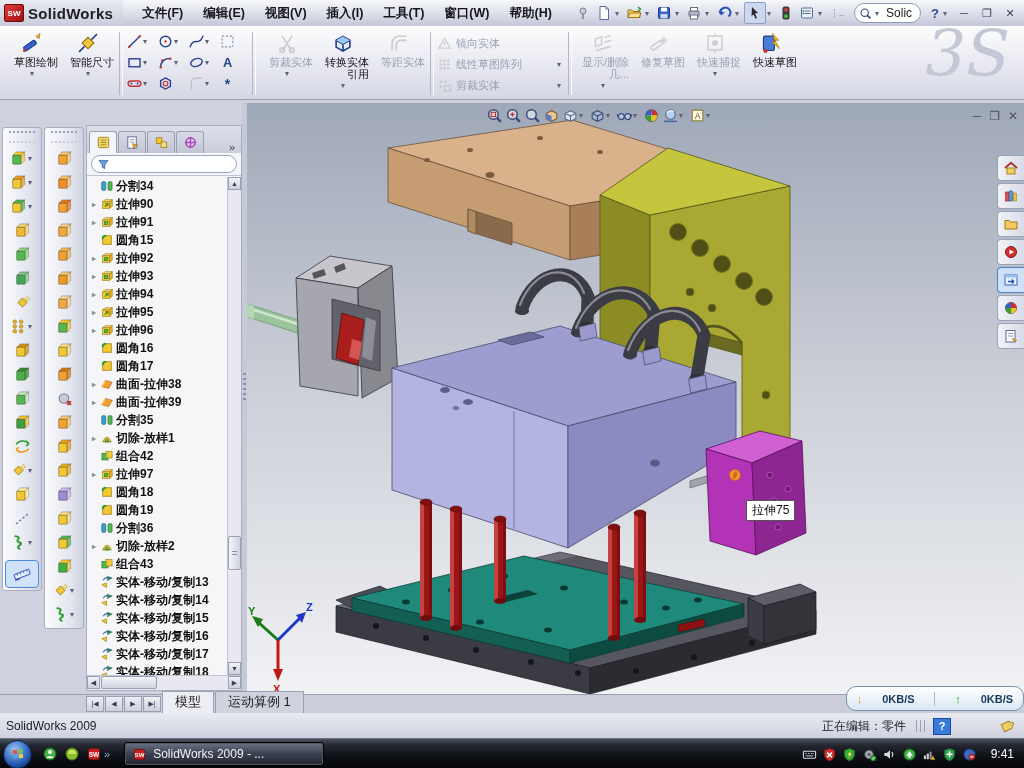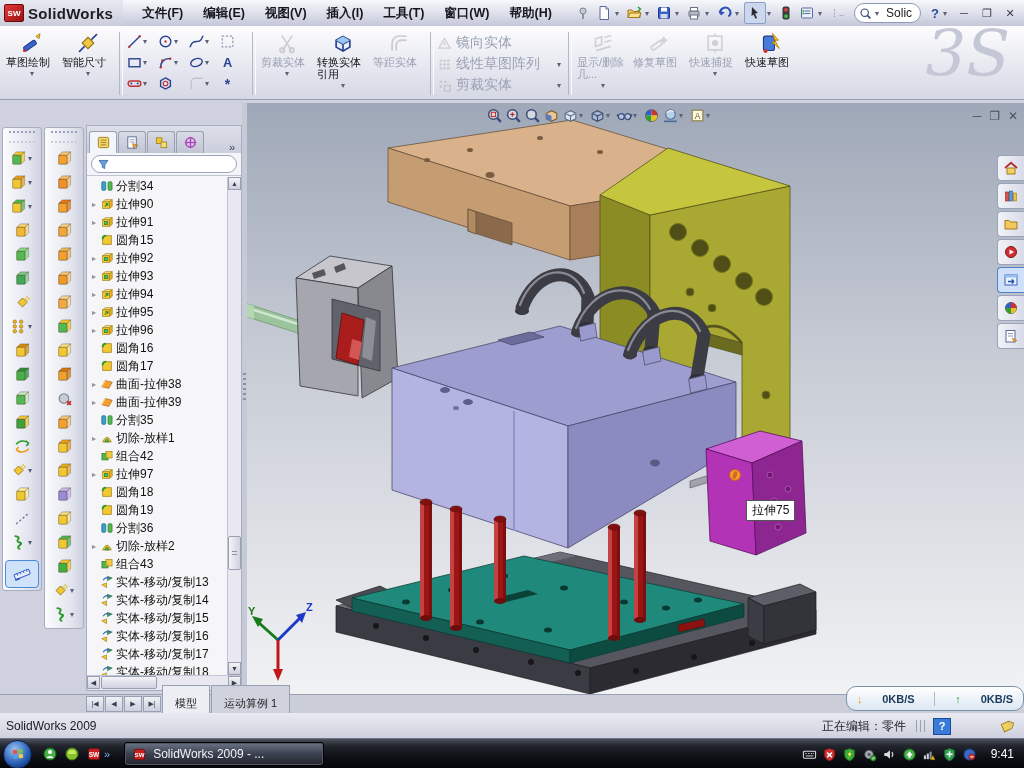--- a/index.html
+++ b/index.html
@@ -28,32 +28,32 @@
   .winbtn{width:20px;height:18px;display:flex;align-items:center;justify-content:center;
     font-size:11px;color:#3c4050;margin-left:2px;}
   
   .cmdbar{position:absolute;left:0;top:26px;width:1024px;height:74px;
     background:linear-gradient(#fdfdfe,#e7e8f0 55%,#d5d7e4);border-bottom:1px solid #9aa0b4;
     display:flex;align-items:stretch;padding:2px 0 0 4px;box-sizing:border-box;}
   .vsep{width:2px;margin:4px 3px;border-left:1px solid #b4b7c8;border-right:1px solid #fbfbfd;}
   .bigbtn{width:56px;display:flex;flex-direction:column;align-items:center;justify-content:flex-start;
     padding-top:3px;border-radius:3px;position:relative;}
   .bigbtn .bic{height:24px;display:flex;align-items:center;}
-  .blbl{font-size:11px;line-height:12px;text-align:left;color:#15151c;margin-top:1px;
+  .blbl{font-size:11px;line-height:12px;text-align:right;color:#15151c;margin-top:1px;
     width:52px;word-break:break-all;}
   .bcaret{font-size:8px;color:#5a6078;margin-top:1px;}
   .dis .blbl{color:#9aa2b4;}
   .dis svg{opacity:0.45;filter:grayscale(1);}
   .sgrid{display:flex;flex-direction:column;justify-content:flex-start;padding-top:4px;gap:2px;}
   .g-row{display:flex;gap:1px;}
   .g-cell{display:flex;align-items:center;width:30px;height:19px;}
   .g-cell .qcaret{margin-left:0;}
   .stack{display:flex;flex-direction:column;justify-content:flex-start;padding-top:6px;gap:3px;width:128px;}
   .stk{display:flex;align-items:center;gap:4px;height:18px;}
-  .stk .slbl{font-size:14px;color:#9aa2b4;white-space:nowrap;}
+  .stk .slbl{font-size:11px;color:#9aa2b4;white-space:nowrap;}
   .stk .qcaret{margin-left:auto;}
   .watermark{position:absolute;right:14px;top:22px;font-family:"DejaVu Serif",serif;
     font-style:italic;font-size:64px;color:#c3c7d6;line-height:64px;pointer-events:none;}
   
   .tabstrip{position:absolute;left:0;top:100px;width:360px;height:23px;display:flex;align-items:flex-end;
     padding-left:3px;z-index:30;}
   .rtab{font-size:12px;color:#2a2a33;padding:3px 13px 3px;border:1px solid #9aa0b4;border-bottom:none;
     background:linear-gradient(#e3e4ed,#c8cad8);margin-right:1px;border-radius:3px 3px 0 0;white-space:nowrap;}
   .rtab.active{background:linear-gradient(#f7f7fa,#e8e9f1);padding-top:4px;font-weight:bold;}
   
@@ -69,21 +69,21 @@
     background:#eceef2;border:1px solid #a8adc0;box-sizing:border-box;display:flex;flex-direction:column;}
   .ptabs{height:25px;display:flex;align-items:flex-end;background:linear-gradient(#dddfe9,#cbcedb);
     padding:2px 2px 0;gap:1px;}
   .ptab{width:26px;height:21px;display:flex;align-items:center;justify-content:center;
     border:1px solid #9aa0b4;border-bottom:none;border-radius:3px 3px 0 0;background:linear-gradient(#d8daE5,#c2c5d4);}
   .ptab.active{background:#f4f5f9;}
   .pmore{margin-left:auto;font-size:11px;color:#3a3f52;padding:0 4px;}
   .filterbox{height:22px;background:#f4f5f9;display:flex;align-items:center;padding:0 4px;}
   .filterpill{flex:1;height:16px;border:1px solid #9aa6c0;border-radius:9px;background:#fff;
     display:flex;align-items:center;padding:0 5px;}
-  .tree{flex:1;background:#f6f6f8;position:relative;overflow:hidden;border-top:1px solid #c2c5d4;}
+  .tree{flex:1;background:#f6f6f8;position:relative;overflow:hidden;border-top:1px solid #c2c5d4;font-weight:bold;}
   .treeinner{position:absolute;left:0;top:1px;right:13px;}
   .trow{display:flex;align-items:center;height:18px;gap:2px;padding-left:3px;white-space:nowrap;}
   .texp{width:8px;font-size:8px;color:#8a8fa2;text-align:center;}
   .tlbl{font-size:12px;color:#111;}
   .vscroll{position:absolute;right:0;top:1px;bottom:0;width:13px;background:#e9e8f0;border-left:1px solid #c2c5d4;}
   .sarrow{position:absolute;left:0;width:13px;height:13px;background:linear-gradient(#f2f3f7,#cdd0dd);
     border:1px solid #9aa0b4;box-sizing:border-box;font-size:7px;color:#3a3f52;display:flex;
     align-items:center;justify-content:center;}
   .vthumb{position:absolute;left:0;width:13px;height:34px;background:linear-gradient(90deg,#f4f5f9,#cfd2df);
     border:1px solid #9aa0b4;box-sizing:border-box;border-radius:2px;}
@@ -116,21 +116,21 @@
     background:linear-gradient(#ffffff,#dbe7f3);border:1px solid #7a93ad;border-radius:10px;
     display:flex;align-items:center;justify-content:space-around;font-size:11px;font-weight:bold;color:#173a5c;}
   .netwidget .dn{color:#e09a10;} .netwidget .up{color:#2aa02a;}
   .netwidget .div{width:1px;height:14px;background:#aabccc;}
   
   .doctabrow{position:absolute;left:0;top:694px;width:1024px;height:18px;background:#cbcdd9;
     border-top:1px solid #9aa0b4;display:flex;align-items:flex-end;z-index:20;}
   .navbtns{display:flex;margin-left:86px;margin-bottom:1px;}
   .navb{width:16px;height:14px;border:1px solid #9aa0b4;background:linear-gradient(#eef0f5,#cdd0dd);
     font-size:7px;color:#3a3f52;display:flex;align-items:center;justify-content:center;margin-right:1px;}
-  .dtab{font-size:11px;padding:10px 12px 2px;border:1px solid #9aa0b4;border-bottom:none;
+  .dtab{font-size:13px;padding:1px 12px 2px;border:1px solid #9aa0b4;border-bottom:none;
     background:#d0d2de;color:#222;margin-right:1px;}
   .dtab.active{background:#eceef3;}
   
   .statusbar{position:absolute;left:0;top:712px;width:1024px;height:26px;
     background:linear-gradient(#e9eaf1,#cdd0dd);border-top:1px solid #fff;display:flex;align-items:center;
     font-size:12px;color:#1a1a22;z-index:10;}
   .statusbar .sl{padding-left:6px;}
   .statusr{margin-left:auto;display:flex;align-items:center;gap:8px;padding-right:10px;}
   .sgrips{display:flex;gap:3px;}
   .sgrips i{width:1px;height:12px;background:#9aa0b4;}

